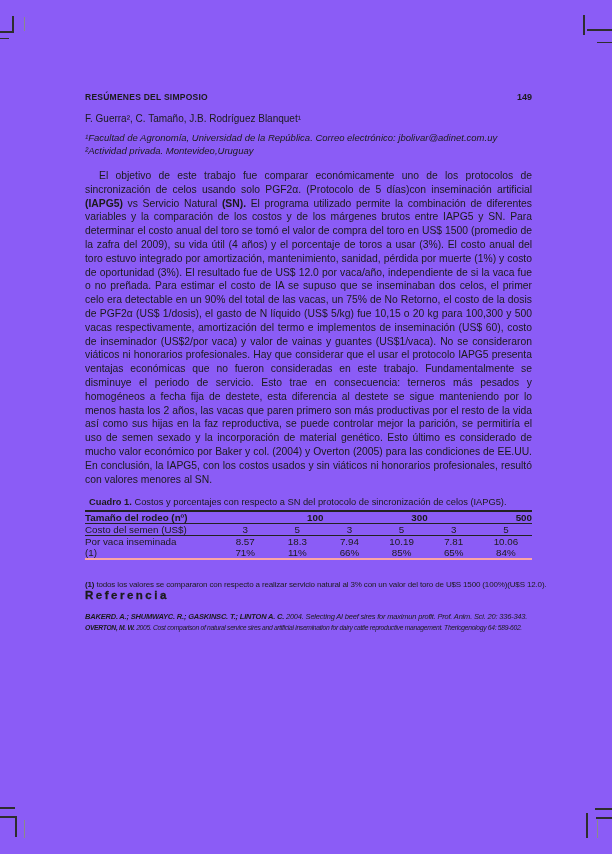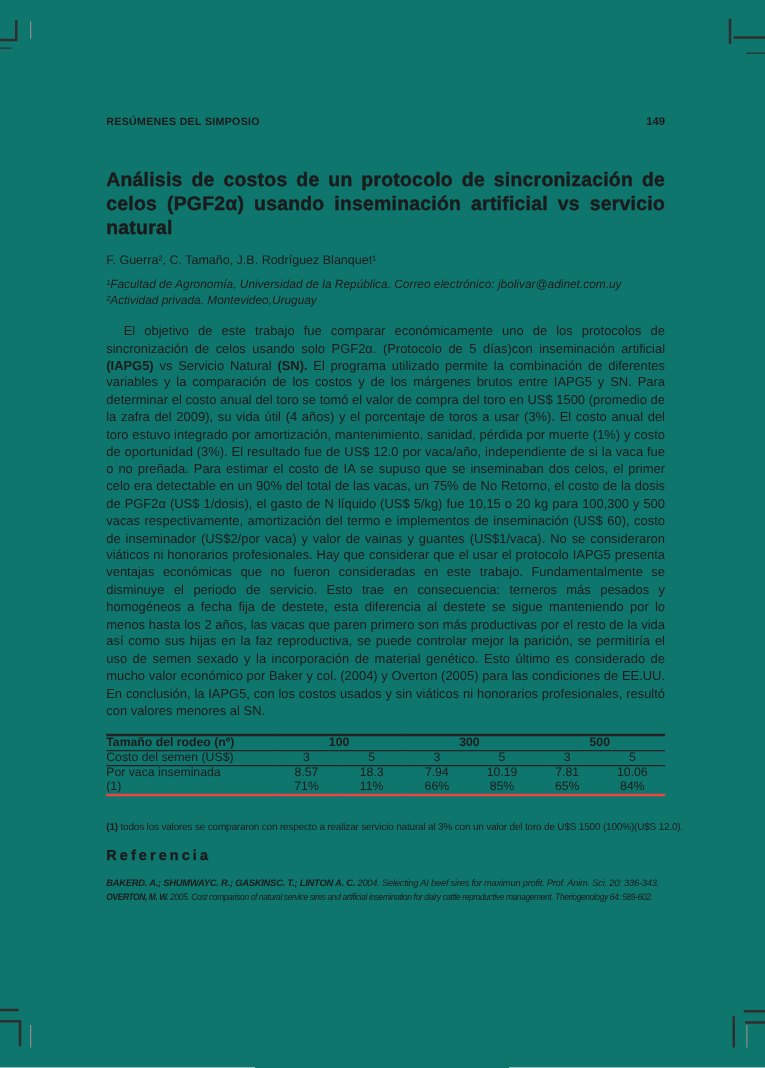--- a/index.html
+++ b/index.html
@@ -1,19 +1,19 @@
 <!DOCTYPE html>
 <html><head>
 <meta charset="utf-8">
 <style>
   html,body { margin:0; padding:0; background:#ffffff; }
   .page {
     position:relative;
     width:612px; height:854px;
-    background:#0f766e;
+    background:#8b5cf6;
     font-family:"Liberation Sans", sans-serif;
     color:#1b1b1b;
     overflow:hidden;
   }
   .content { position:absolute; left:85px; top:0; width:447px; }
 
   
   .mark { position:absolute; background:#2e2e2e; }
   .mark.gray { background:#8a8a8a; }
 
@@ -52,41 +52,40 @@
   
   .table-caption { margin-top:9px; padding-left:4px; font-size:9.3px; }
   .table-caption .cap-label { font-weight:bold; }
 
   table.data {
     width:100%;
     border-collapse:collapse;
     margin-top:3px;
     font-size:9.8px;
     border-top:2px solid #222;
-    border-bottom:2px solid #ef4444;
+    border-bottom:2px solid #fca5a5;
   }
   table.data td { padding:0; }
   .hdr-row td {
     font-weight:bold;
     padding:5px 0 4px 0;
     border-bottom:1.5px solid #222;
   }
   .semen-row td { padding:4px 0; border-bottom:1.5px solid #222; }
   .vaca-row td { padding:5px 0 2px 0; }
   .pct-row td { padding:2px 0 5px 0; }
   td.lbl { text-align:left; width:30%; }
   td.num { text-align:center; width:11.66%; }
-  td.grp { text-align:center; font-weight:bold; }
+  td.grp { text-align:right; font-weight:bold; }
   td.pct-lbl { text-align:left; padding-left:26px; }
 
   .footnote { margin-top:20px; font-size:8px; letter-spacing:-0.15px; white-space:nowrap;text-align:right; }
   .footnote .fn-label { font-weight:bold; }
 
   .ref-heading {
-    margin-top:13px;
     font-size:11.5px; font-weight:800;
     -webkit-text-stroke:0.3px currentColor;
     letter-spacing:2.5px;
   }
   .refs { margin-top:10px; font-size:7.5px; line-height:11px;font-style:italic; }
   .ref { white-space:nowrap; letter-spacing:-0.2px; }
   .ref .ref-authors { font-weight:bold; }
   .ref.compressed { transform:scaleX(0.9); transform-origin:left center; letter-spacing:-0.35px; }
 </style>
 </head>
@@ -113,35 +112,33 @@
   <div class="mark" style="left:596px;top:817px;width:16px;height:1.5px"></div>
   <div class="mark gray" style="left:597px;top:820px;width:1px;height:18px"></div>
 
   <div class="content">
 
     <div class="running-head">
       <span class="rh-left">RESÚMENES DEL SIMPOSIO</span>
       <span class="rh-right">149</span>
     </div>
 
-    <div class="title">
-      <div class="title-line">Análisis de costos de un protocolo de sincronización de</div>
-      <div class="title-line">celos (PGF2α) usando inseminación artificial vs servicio</div>
-      <div class="title-line last">natural</div>
-    </div>
 
     <div class="authors">F. Guerra², C. Tamaño,  J.B. Rodríguez Blanquet¹</div>
 
     <div class="affiliations">
       <div>¹Facultad de  Agronomía, Universidad de la República. Correo electrónico: jbolivar@adinet.com.uy</div>
       <div>²Actividad privada. Montevideo,Uruguay</div>
     </div>
 
     <p class="abstract"><span>El objetivo de este trabajo fue comparar económicamente uno de los protocolos de sincronización de celos usando solo PGF2α. (Protocolo de 5 días)con inseminación artificial </span><b>(IAPG5)</b><span> vs Servicio Natural </span><b>(SN).</b><span> El programa utilizado permite la combinación de diferentes variables y la comparación de los costos y de los márgenes brutos entre IAPG5 y SN. Para determinar el costo anual del toro se tomó el valor de compra del toro en US$ 1500 (promedio de la zafra del 2009), su vida útil (4 años) y el porcentaje de toros a usar (3%). El costo anual del toro estuvo integrado por amortización, mantenimiento, sanidad, pérdida por muerte (1%) y costo de oportunidad (3%). El resultado fue de US$ 12.0 por vaca/año, independiente de si la vaca fue o no preñada. Para estimar el costo de IA se supuso que se inseminaban dos celos, el primer celo era detectable en un 90% del total de las vacas, un 75% de No Retorno, el costo de la dosis de  PGF2α (US$ 1/dosis),  el gasto de N líquido (US$ 5/kg) fue 10,15 o 20 kg para 100,300 y 500 vacas respectivamente, amortización del termo e implementos de inseminación (US$ 60), costo de inseminador (US$2/por vaca) y valor de vainas y guantes (US$1/vaca). No se consideraron viáticos ni honorarios profesionales. Hay que considerar que el usar el protocolo IAPG5 presenta ventajas económicas que no fueron consideradas en este trabajo. Fundamentalmente se disminuye el periodo de servicio. Esto trae en consecuencia: terneros más pesados y homogéneos a fecha fija de destete, esta diferencia al destete se sigue manteniendo por lo menos hasta los 2 años, las vacas que paren primero son más productivas por el resto de la vida así como sus hijas en la faz reproductiva, se puede controlar mejor la parición, se permitiría el uso de semen sexado y la incorporación de material genético. Esto último es considerado de mucho valor económico por Baker y col. (2004) y Overton (2005) para las condiciones de EE.UU.  En conclusión, la IAPG5,  con los costos usados y sin viáticos ni honorarios profesionales, resultó con valores menores al SN.</span></p>
 
+    <div class="table-caption">
+      <span class="cap-label">Cuadro 1.</span><span> Costos  y porcentajes con respecto a SN del protocolo de sincronización de celos (IAPG5).</span>
+    </div>
 
     <table class="data">
       <tbody>
         <tr class="hdr-row">
           <td class="lbl">Tamaño del rodeo (nº)</td>
           <td class="grp" colspan="2">100</td>
           <td class="grp" colspan="2">300</td>
           <td class="grp" colspan="2">500</td>
         </tr>
         <tr class="semen-row">

